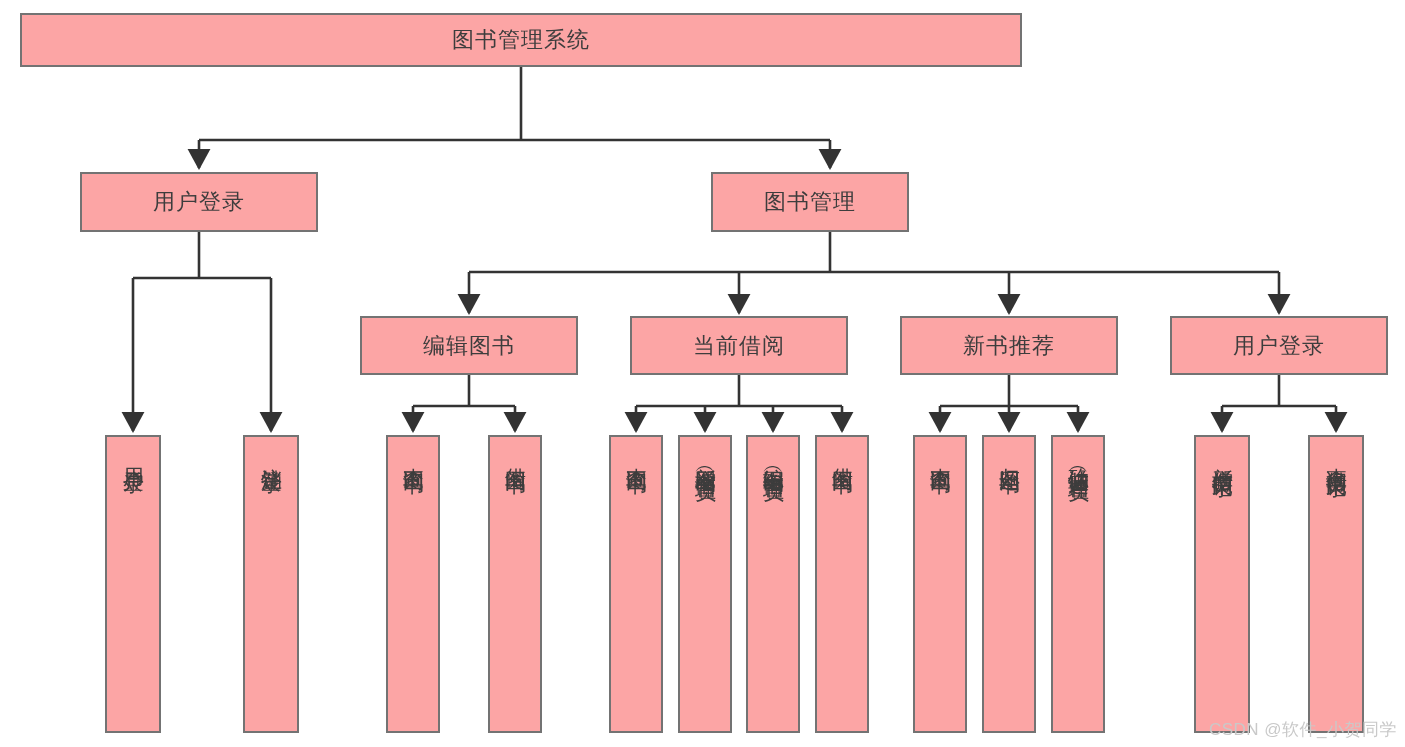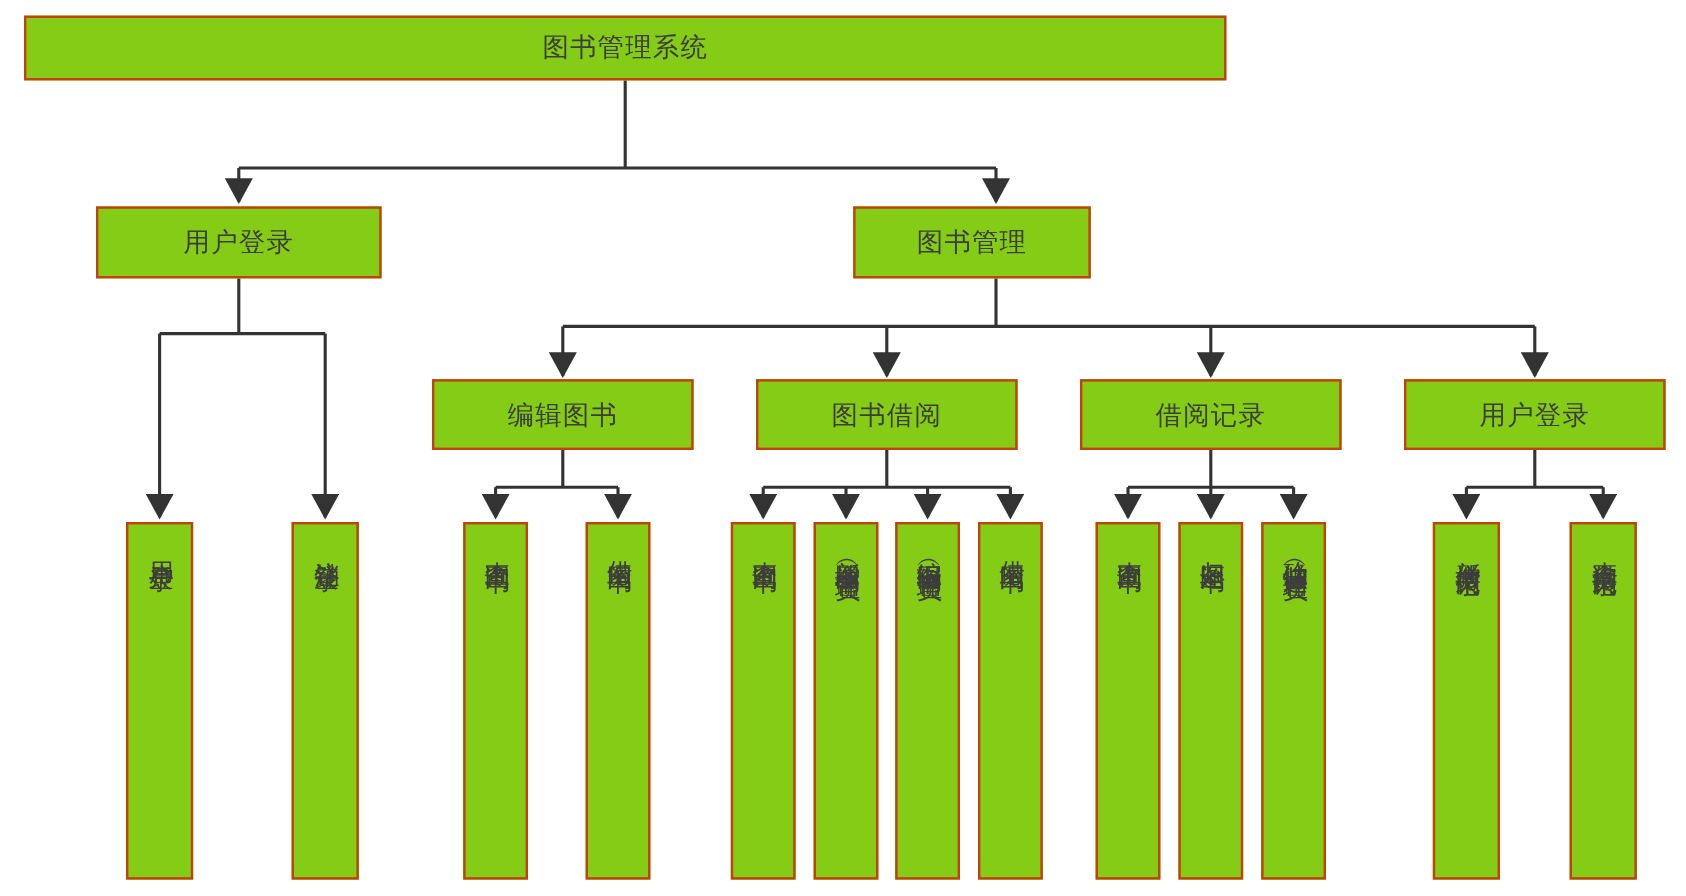--- a/index.html
+++ b/index.html
@@ -22,22 +22,22 @@
     position: absolute;
     left: 0;
     top: 0;
     width: 1405px;
     height: 747px;
     pointer-events: none;
   }
   .node {
     position: absolute;
     box-sizing: border-box;
-    border: 2px solid #c2410c;
-    background: #84cc16;
+    border: 2px solid #737373;
+    background: #fca5a5;
     display: flex;
     align-items: center;
     justify-content: center;
     color: #3d3d3d;
     z-index: 2;
   }
   .node.horiz {
     font-size: 22px;
     letter-spacing: 1px;
   }
@@ -130,24 +130,24 @@
     <span>用户登录</span>
   </div>
   <div class="node horiz" style="left:711px; top:172px; width:198px; height:60px;">
     <span>图书管理</span>
   </div>
 
   <div class="node horiz" style="left:360px; top:316px; width:218px; height:59px;">
     <span>编辑图书</span>
   </div>
   <div class="node horiz" style="left:630px; top:316px; width:218px; height:59px;">
-    <span>图书借阅</span>
+    <span>当前借阅</span>
   </div>
   <div class="node horiz" style="left:900px; top:316px; width:218px; height:59px;">
-    <span>借阅记录</span>
+    <span>新书推荐</span>
   </div>
   <div class="node horiz" style="left:1170px; top:316px; width:218px; height:59px;">
     <span>用户登录</span>
   </div>
 
   <div class="node vert" style="left:105px; top:435px; width:56px; height:298px;">
     <span class="vlabel">用户登录</span>
   </div>
   <div class="node vert" style="left:243px; top:435px; width:56px; height:298px;">
     <span class="vlabel">注销登录</span>
@@ -183,13 +183,14 @@
     <span class="vlabel">确认归还（管理员）</span>
   </div>
 
   <div class="node vert" style="left:1194px; top:435px; width:56px; height:298px;">
     <span class="vlabel">新增借阅记录</span>
   </div>
   <div class="node vert" style="left:1308px; top:435px; width:56px; height:298px;">
     <span class="vlabel">查询借阅记录</span>
   </div>
 
+  <div class="watermark">CSDN @软件_小贺同学</div>
 </div>
 
 </body></html>

